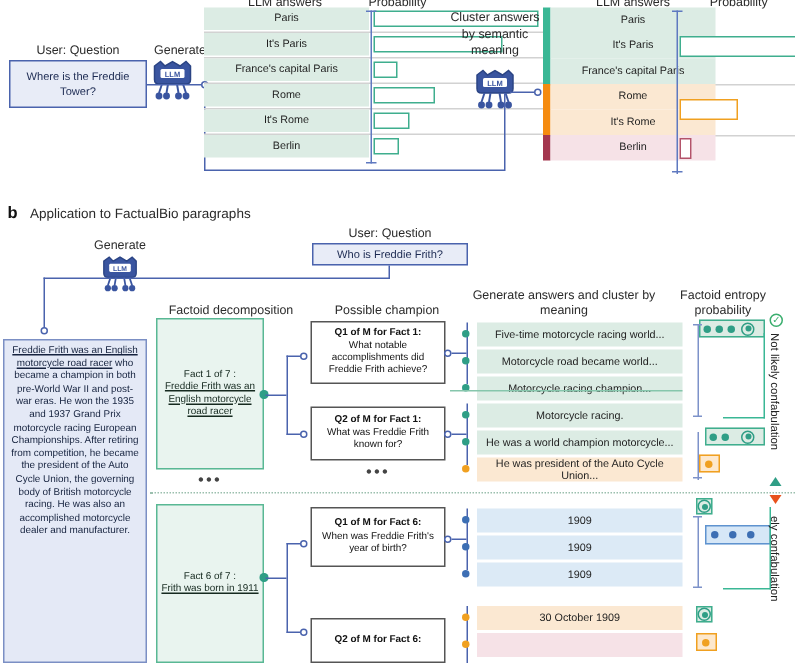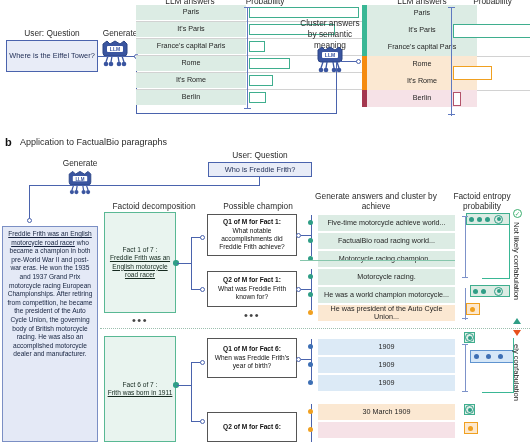--- a/index.html
+++ b/index.html
@@ -108,21 +108,21 @@
     display:flex;align-items:center;justify-content:center;
   }
   .tri-up{width:0;height:0;border-left:4px solid transparent;border-right:4px solid transparent;border-bottom:6px solid #2f9e86;}
   .tri-dn{width:0;height:0;border-left:4px solid transparent;border-right:4px solid transparent;border-top:6px solid #e8511c;}
 </style>
 </head>
 <body>
 
 <div class="abs hdr ctr" style="left:2px;top:28px;width:100px;">User: Question</div>
 <div class="abs qbox" style="left:6px;top:40px;width:92px;height:32px;">
-  <span>Where is the Eiffel Tower?</span>
+  <span>Where is the Freddie Tower?</span>
 </div>
 
 <div class="abs hdr ctr" style="left:88px;top:28px;width:64px;">Generate</div>
 <svg class="abs" style="left:95px;top:40px;" width="40" height="30" viewBox="0 0 40 30">
   <path d="M8 4 L12 1 L15 4 L20 1 L25 4 L29 1 L32 4 L32 13 Q32 16 29 16 L11 16 Q8 16 8 13 Z" fill="#3a55a0" stroke="#2b4484" stroke-width="1"></path>
   <rect x="12" y="6" width="16" height="6" rx="1" fill="#ffffff"></rect>
   <text x="20" y="11.3" font-size="5" fill="#3a55a0" text-anchor="middle" font-family="Liberation Sans, sans-serif" font-weight="bold">LLM</text>
   <g stroke="#3a55a0" stroke-width="1.3" fill="none">
     <path d="M13 16 L11 22"></path>
       <path d="M17 16 L16 22"></path>
@@ -161,21 +161,21 @@
     <div class="abs bar" style="left:249px;top:75px;width:24px;height:11px;"></div>
     <div class="abs rule" style="left:136px;top:89px;width:230px;"></div>
     <div class="abs arow a-green" style="left:136px;top:90px;width:110px;height:15px;">Berlin</div>
     <div class="abs bar" style="left:249px;top:92px;width:17px;height:11px;"></div>
   </div>
 
 <div class="abs axis" style="left:247px;top:7px;height:102px;"></div>
 <div class="abs axis-cap" style="left:244px;top:7px;"></div>
 <div class="abs axis-cap" style="left:244px;top:108px;"></div>
 
-<div class="abs hdr ctr" style="left:300px;top:6px;width:60px;line-height:11px;margin-top:12px;">Cluster answers by semantic meaning</div>
+<div class="abs hdr ctr" style="left:300px;top:6px;width:60px;line-height:11px;">Cluster answers by semantic meaning</div>
 
 <svg class="abs" style="left:310px;top:46px;" width="40" height="30" viewBox="0 0 40 30">
   <path d="M8 4 L12 1 L15 4 L20 1 L25 4 L29 1 L32 4 L32 13 Q32 16 29 16 L11 16 Q8 16 8 13 Z" fill="#3a55a0" stroke="#2b4484" stroke-width="1"></path>
   <rect x="12" y="6" width="16" height="6" rx="1" fill="#ffffff"></rect>
   <text x="20" y="11.3" font-size="5" fill="#3a55a0" text-anchor="middle" font-family="Liberation Sans, sans-serif" font-weight="bold">LLM</text>
   <g stroke="#3a55a0" stroke-width="1.3" fill="none">
     <path d="M13 16 L11 22"></path>
       <path d="M17 16 L16 22"></path>
       <path d="M23 16 L24 22"></path>
       <path d="M27 16 L29 22"></path>
@@ -247,21 +247,21 @@
 <div class="abs ln-h" style="left:29px;top:185px;width:231px;"></div>
 <div class="abs ln-v" style="left:29px;top:185px;height:35px;"></div>
 <div class="abs node" style="left:27px;top:218px;"></div>
 
 <div class="abs para-box" style="left:2px;top:226px;width:96px;height:216px;">
   <span id="para-text"><u>Freddie Frith was an English motorcycle road racer</u> who became a champion in both pre-World War II and post-war eras. He won the 1935 and 1937 Grand Prix motorcycle racing European Championships. After retiring from competition, he became the president of the Auto Cycle Union, the governing body of British motorcycle racing. He was also an accomplished motorcycle dealer and manufacturer.</span>
 </div>
 
 <div class="abs hdr ctr" style="left:101px;top:201px;width:106px;">Factoid decomposition</div>
 <div class="abs hdr ctr" style="left:206px;top:201px;width:104px;">Possible champion</div>
-<div class="abs hdr ctr" style="left:312px;top:191px;width:128px;line-height:10px;">Generate answers and cluster by achieve</div>
+<div class="abs hdr ctr" style="left:312px;top:191px;width:128px;line-height:10px;">Generate answers and cluster by meaning</div>
 <div class="abs hdr ctr" style="left:443px;top:191px;width:78px;line-height:10px;">Factoid entropy probability</div>
 
 <div class="abs fact-card" style="left:104px;top:212px;width:72px;height:101px;">
   <span id="fact1">Fact 1 of 7 :<br><u>Freddie Frith was an English motorcycle road racer</u></span>
 </div>
 <div class="abs ellipsis ctr" style="left:104px;top:317px;width:72px;">•••</div>
 <div class="abs dashed-sep" style="left:100px;top:328px;width:430px;"></div>
 <div class="abs fact-card" style="left:104px;top:336px;width:72px;height:106px;">
   <span id="fact6">Fact 6 of 7 :<br><u>Frith was born in 1911</u></span>
 </div>
@@ -301,39 +301,39 @@
 <div class="abs ln-v" style="left:311px;top:215px;height:41px;"></div>
 <div class="abs node" style="left:296px;top:286.5px;"></div>
 <div class="abs ln-h" style="left:301px;top:289px;width:10px;"></div>
 <div class="abs ln-v" style="left:311px;top:269px;height:41px;"></div>
 <div class="abs node" style="left:296px;top:356.5px;"></div>
 <div class="abs ln-h" style="left:301px;top:359px;width:10px;"></div>
 <div class="abs ln-v" style="left:311px;top:339px;height:41px;"></div>
 <div class="abs ln-v" style="left:311px;top:404px;height:38px;"></div>
 
 <div id="b-answers">
-    <div class="abs arow a-green" style="left:318px;top:215px;width:137px;height:16px;padding:0 3px;">Five-time motorcycle achieve world...</div>
+    <div class="abs arow a-green" style="left:318px;top:215px;width:137px;height:16px;padding:0 3px;">Five-time motorcycle racing world...</div>
     <div class="abs dot-g" style="left:308px;top:220px;"></div>
-    <div class="abs arow a-green" style="left:318px;top:233px;width:137px;height:16px;padding:0 3px;">FactualBio road racing world...</div>
+    <div class="abs arow a-green" style="left:318px;top:233px;width:137px;height:16px;padding:0 3px;">Motorcycle road became world...</div>
     <div class="abs dot-g" style="left:308px;top:238px;"></div>
     <div class="abs arow a-green" style="left:318px;top:251px;width:137px;height:16px;padding:0 3px;">Motorcycle racing champion...</div>
     <div class="abs dot-g" style="left:308px;top:256px;"></div>
     <div class="abs arow a-green" style="left:318px;top:269px;width:137px;height:16px;padding:0 3px;">Motorcycle racing.</div>
     <div class="abs dot-g" style="left:308px;top:274px;"></div>
     <div class="abs arow a-green" style="left:318px;top:287px;width:137px;height:16px;padding:0 3px;">He was a world champion motorcycle...</div>
     <div class="abs dot-g" style="left:308px;top:292px;"></div>
     <div class="abs arow a-orange" style="left:318px;top:305px;width:137px;height:16px;padding:0 3px;">He was president of the Auto Cycle Union...</div>
     <div class="abs dot-o" style="left:308px;top:310px;"></div>
     <div class="abs arow a-blue" style="left:318px;top:339px;width:137px;height:16px;padding:0 3px;">1909</div>
     <div class="abs dot-b" style="left:308px;top:344px;"></div>
     <div class="abs arow a-blue" style="left:318px;top:357px;width:137px;height:16px;padding:0 3px;">1909</div>
     <div class="abs dot-b" style="left:308px;top:362px;"></div>
     <div class="abs arow a-blue" style="left:318px;top:375px;width:137px;height:16px;padding:0 3px;">1909</div>
     <div class="abs dot-b" style="left:308px;top:380px;"></div>
-    <div class="abs arow a-orange" style="left:318px;top:404px;width:137px;height:16px;padding:0 3px;">30 March 1909</div>
+    <div class="abs arow a-orange" style="left:318px;top:404px;width:137px;height:16px;padding:0 3px;">30 October 1909</div>
     <div class="abs dot-o" style="left:308px;top:409px;"></div>
     <div class="abs arow a-pink" style="left:318px;top:422px;width:137px;height:16px;padding:0 3px;"></div>
     <div class="abs dot-o" style="left:308px;top:427px;"></div>
   </div>
 
 <div class="abs solid-sep" style="left:300px;top:260px;width:155px;"></div>
 
 <div id="b-entropy">
     <div class="abs ebox" style="left:466px;top:213px;width:44px;height:12px;"></div>
     <div class="abs dot-g" style="left:469px;top:216.5px;"></div>

